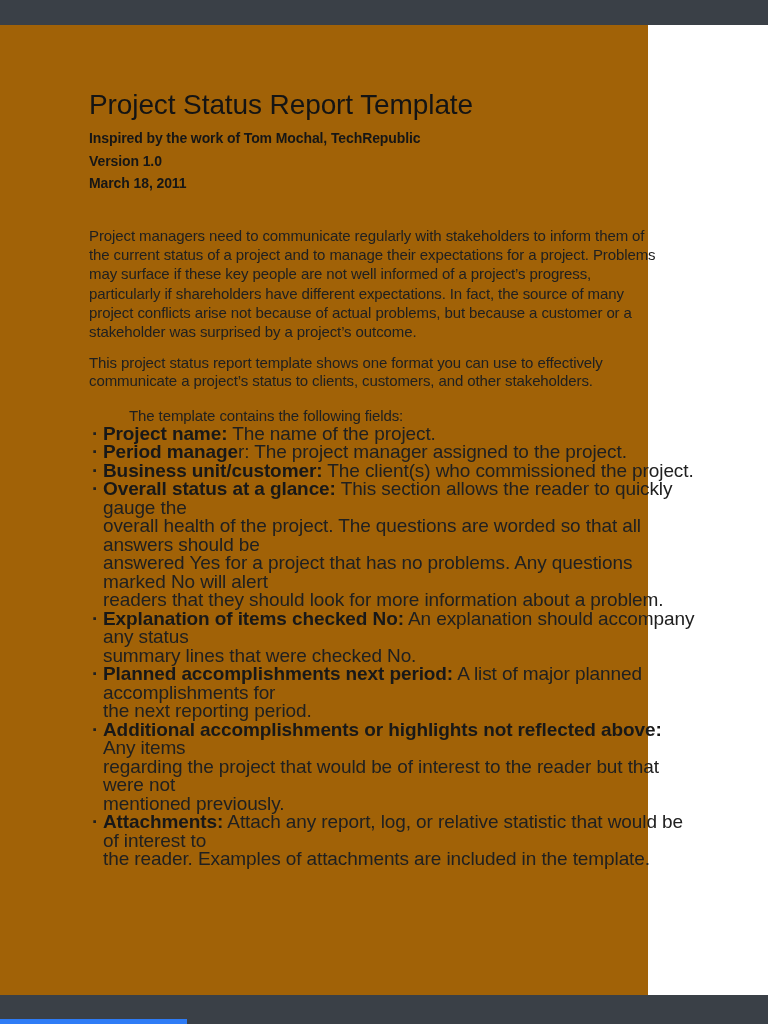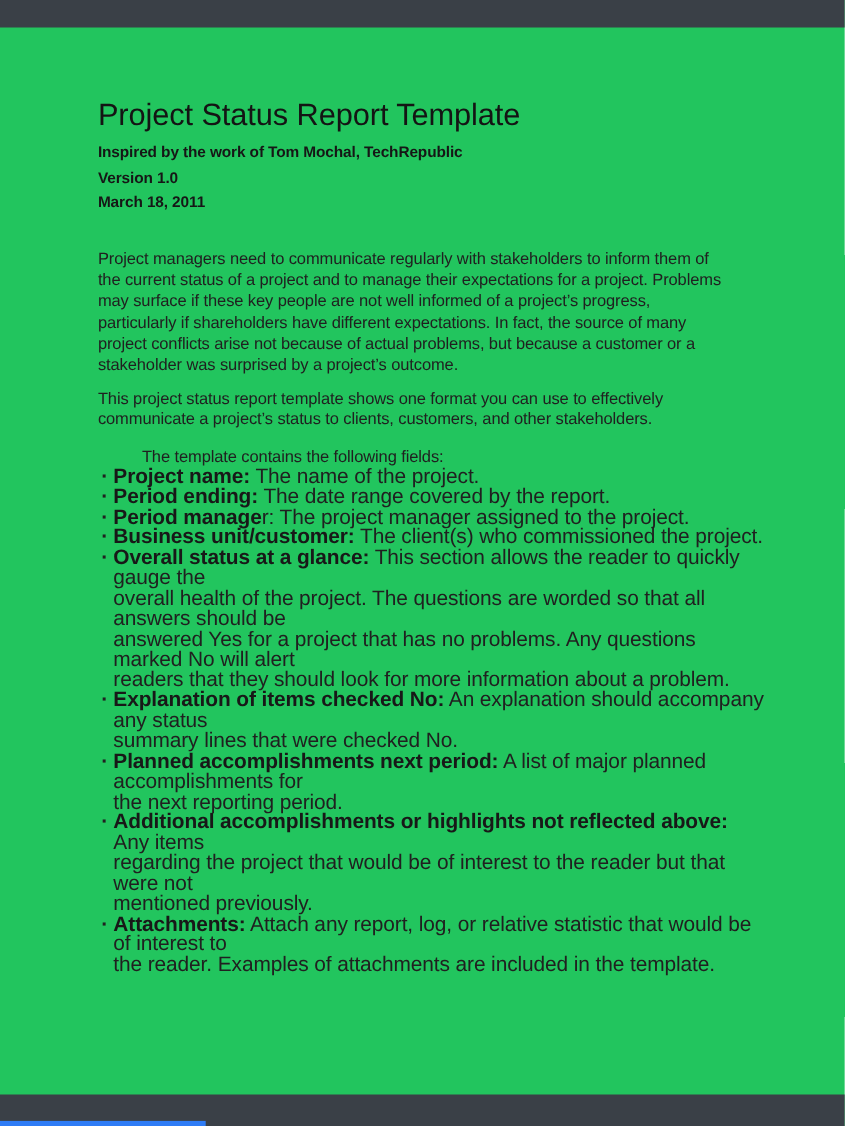--- a/index.html
+++ b/index.html
@@ -3,21 +3,21 @@
 <meta charset="utf-8">
 <style>
   * { box-sizing: border-box; }
   html, body {
     margin: 0; padding: 0;
     width: 768px; height: 1024px;
     background: #ffffff;
     font-family: "Liberation Sans", sans-serif;
     overflow: hidden;
   }
-  .screen { position: relative; width: 768px; height: 1024px; background: #22c55e; }
+  .screen { position: relative; width: 648px; height: 1024px; background: #a16207; }
 
   
   .topbar {
     position: absolute; top: 0; left: 0;
     width: 768px; height: 25px;
     background: #3a4047;
   }
   .bottombar {
     position: absolute; bottom: 0; left: 0;
     width: 768px; height: 29px;
@@ -95,21 +95,20 @@
 project conflicts arise not because of actual problems, but because a customer or a
 stakeholder was surprised by a project’s outcome.</p>
 
     <p class="body-text purpose">This project status report template shows one format you can use to effectively
 communicate a project’s status to clients, customers, and other stakeholders.</p>
 
     <p class="body-text fields-heading">The template contains the following fields:</p>
 
     <div class="bullets">
       <div class="bullet"><b>Project name:</b><span> The name of the project.</span></div>
-      <div class="bullet"><b>Period ending:</b><span> The date range covered by the report.</span></div>
       <div class="bullet"><b>Period manage</b><span>r: The project manager assigned to the project.</span></div>
       <div class="bullet"><b>Business unit/customer:</b><span> The client(s) who commissioned the project.</span></div>
       <div class="bullet"><b>Overall status at a glance:</b><span> This section allows the reader to quickly gauge the
 overall health of the project. The questions are worded so that all answers should be
 answered Yes for a project that has no problems. Any questions marked No will alert
 readers that they should look for more information about a problem.</span></div>
       <div class="bullet"><b>Explanation of items checked No:</b><span> An explanation should accompany any status
 summary lines that were checked No.</span></div>
       <div class="bullet"><b>Planned accomplishments next period:</b><span> A list of major planned accomplishments for
 the next reporting period.</span></div>

